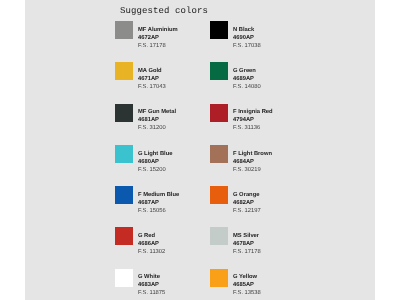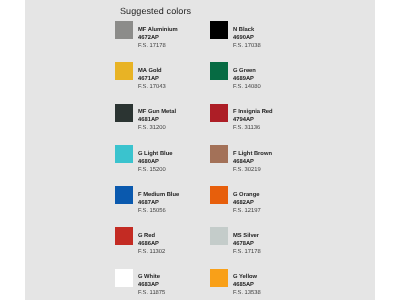--- a/index.html
+++ b/index.html
@@ -14,21 +14,21 @@
     text-rendering:geometricPrecision;
   }
   .page{
     position:absolute;left:25px;top:0;width:350px;height:300px;
     background:#e5e5e5;
     will-change:transform;
     transform:translateZ(0);
   }
   .panel-title{
     position:absolute;left:95px;top:6px;
-    font-size:9px;color:#1b1b1b;letter-spacing:.1px;white-space:nowrap;
+    font-size:9px;color:#1b1b1b;letter-spacing:.1px;white-space:nowrap;font-family:Liberation Mono, monospace;
   }
   .color-grid{position:absolute;left:90px;top:21.2px;width:190px;height:270px;}
   .color-cell{position:absolute;width:95px;height:41.25px;}
   .color-swatch{position:absolute;left:0;top:0;width:18px;height:18px;}
   .color-info{position:absolute;left:23px;top:4.6px;width:70px;}
   .color-name{font-size:5.8px;font-weight:bold;color:#1d1d1d;line-height:8px;white-space:nowrap;}
   .color-code{font-size:5.8px;font-weight:bold;color:#1d1d1d;line-height:8px;white-space:nowrap;}
   .color-fs{font-size:5.8px;font-weight:normal;color:#3f3f3f;line-height:8px;white-space:nowrap;}
 </style>
 </head>

